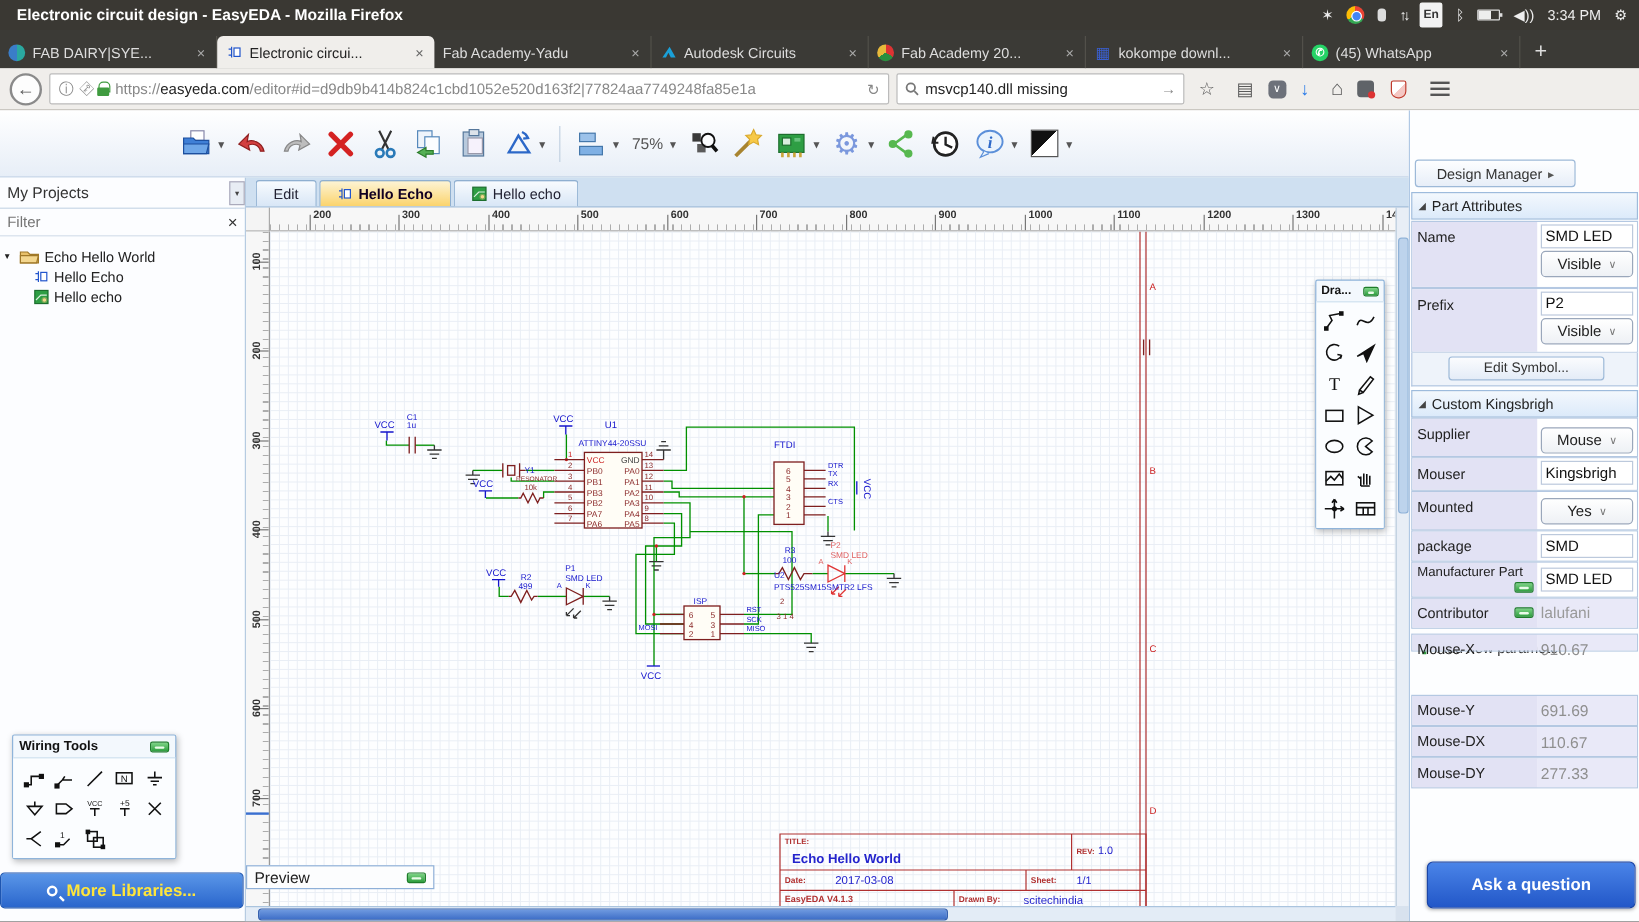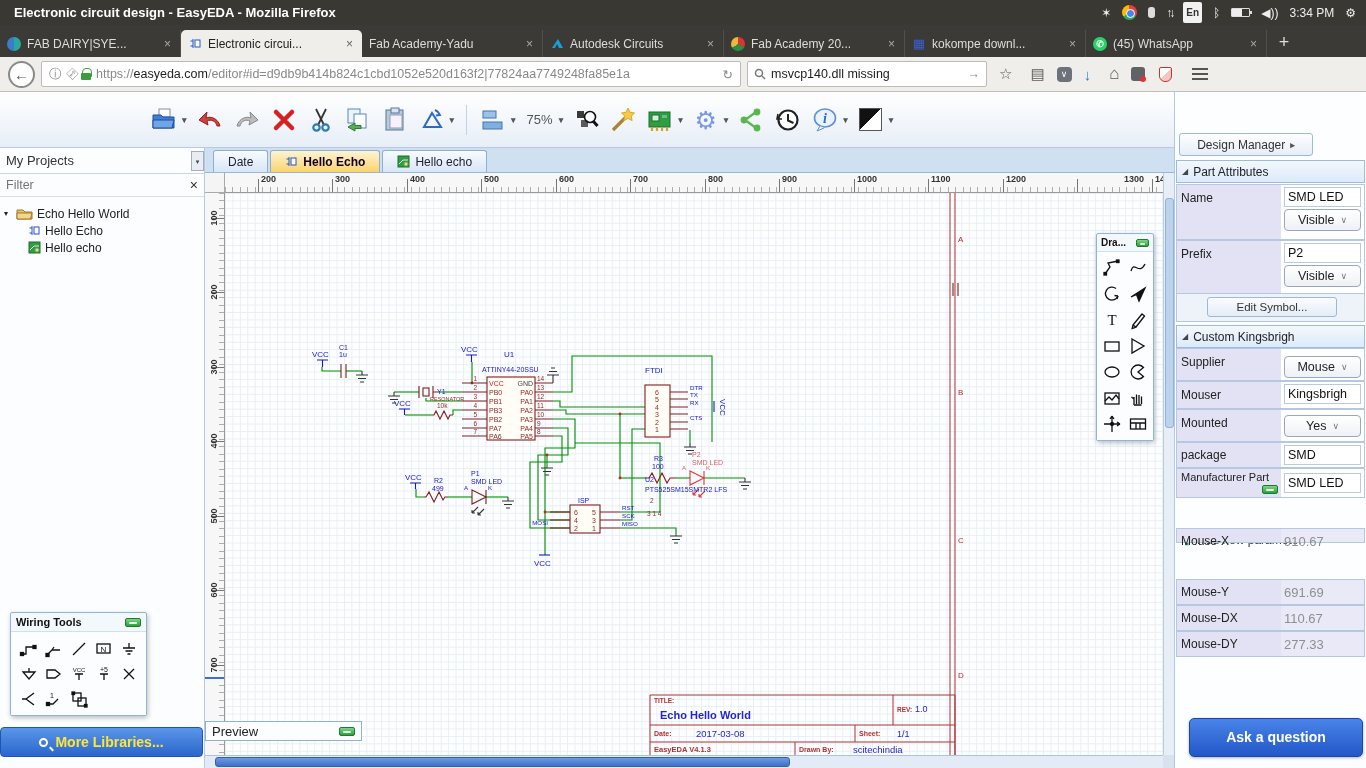--- a/index.html
+++ b/index.html
@@ -412,21 +412,21 @@
     </div>
     <div id="morelib">
         <span class="magw"></span>
         <span>More Libraries...</span>
       </div>
   </div>
 
   <div id="canvasbg"></div>
   <div id="doctabs">
     <div class="dtab">
-        <span>Date</span>
+        <span>Edit</span>
       </div>
     <div class="dtab active">
         <svg width="13" height="13">
           <path d="M4,2 v9 M4,4 h-2.5 M4,9 h-2.5" stroke="#2255cc" fill="none"></path>
           <rect x="6" y="3" width="5" height="7" fill="#fff" stroke="#2255cc"></rect>
         </svg>
         <span>Hello Echo</span>
       </div>
     <div class="dtab">
         <svg width="13" height="13">
@@ -456,21 +456,21 @@
       <b class="rx" style="left:483px">800</b>
     <i class="tkx" style="left:554px"></i>
       <b class="rx" style="left:557px">900</b>
     <i class="tkx" style="left:629px"></i>
       <b class="rx" style="left:632px">1000</b>
     <i class="tkx" style="left:703px"></i>
       <b class="rx" style="left:706px">1100</b>
     <i class="tkx" style="left:778px"></i>
       <b class="rx" style="left:781px">1200</b>
     <i class="tkx" style="left:852px"></i>
-      <b class="rx" style="left:899px">1300</b>
+      <b class="rx" style="left:855px">1300</b>
     <i class="tkx" style="left:927px"></i>
       <b class="rx" style="left:930px">14</b>
   </div>
   <div id="vruler">
     <div class="minor"></div>
     <i class="tky" style="top:25px"></i>
       <b class="ry" style="top:20px">100</b>
     <i class="tky" style="top:99px"></i>
       <b class="ry" style="top:94px">200</b>
     <i class="tky" style="top:174px"></i>
@@ -930,20 +930,26 @@
       <div class="aval" style="justify-content:flex-start">
           <input class="ain" value="SMD" style="">
         </div>
     </div>
     <div class="arow" style="top:376px;height:30px">
       <div class="alab" style="font-size:11px;padding-top:2px"><span>Manufacturer Part</span><span class="pill" style="position:absolute;right:3px;bottom:3px"></span></div>
       <div class="aval" style="justify-content:center">
           <input class="ain" value="SMD LED" style="">
         </div>
     </div>
+    <div class="arow" style="top:406px;height:26px">
+      <div class="alab" style="padding-top:5px"><span>Contributor</span><span class="pill" style="position:absolute;right:3px;top:7px"></span></div>
+      <div class="aval" style="background:#e9e9f8">
+          <span class="grayval">lalufani</span>
+        </div>
+    </div>
     <div id="addparam" style="top:440px">
         <span class="plus">✚</span>
         <span>Add new parameter</span>
       </div>
 
     <div class="arow mrow" style="top:436px;height:15px">
       <div class="alab" style="padding-top:5px">Mouse-X</div>
       <div class="aval">
           <span class="mval">910.67</span>
         </div>

